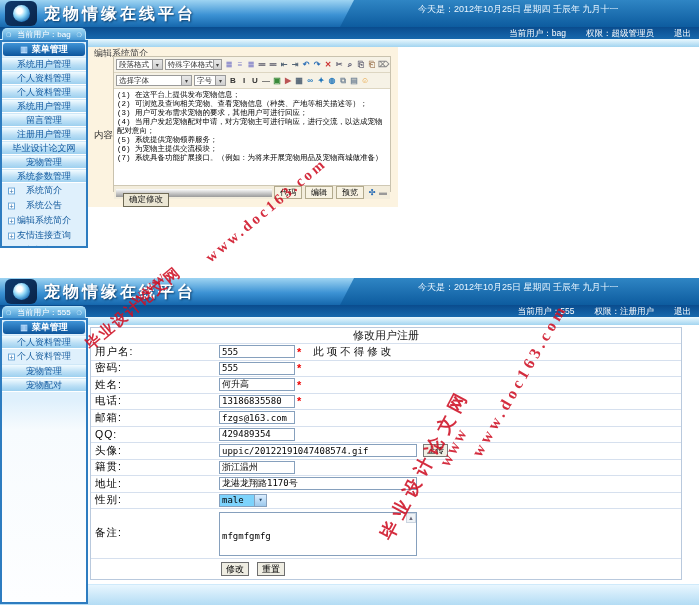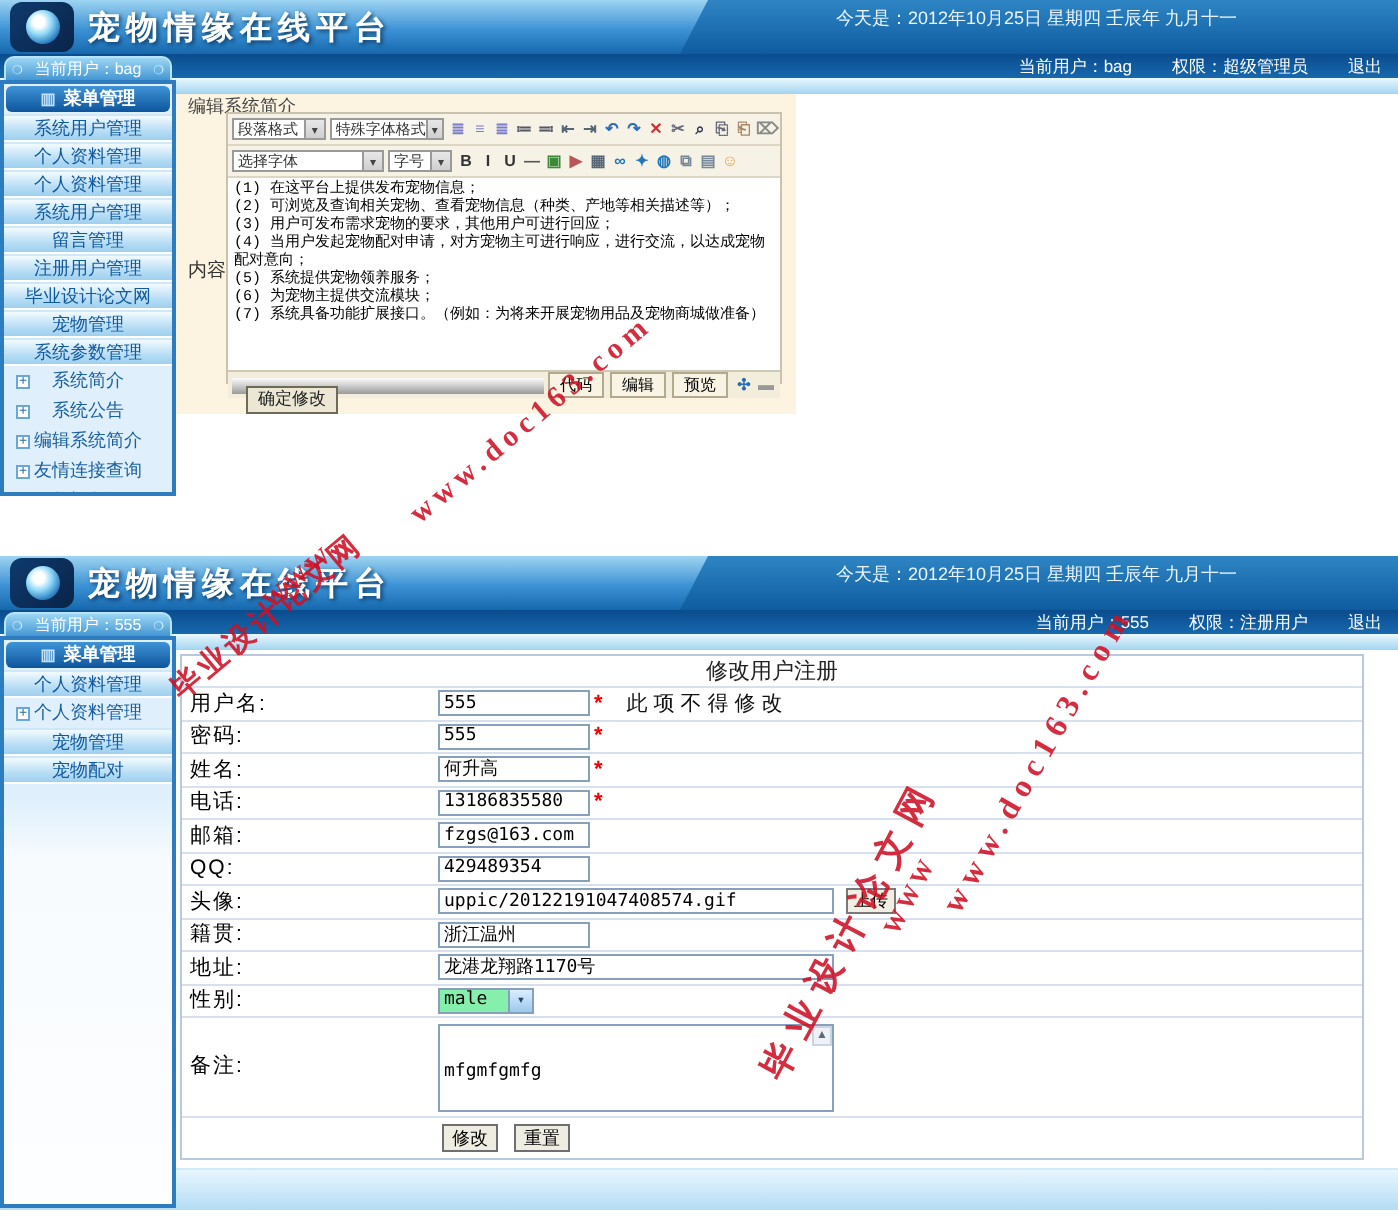--- a/index.html
+++ b/index.html
@@ -87,21 +87,21 @@
   .frow.btnrow{height:21px;}
   .flabel{width:128px;padding-left:4px;font-size:10.5px;color:#000;letter-spacing:1px;box-sizing:border-box;}
   .fval{display:flex;align-items:center;flex:1;}
   .finput{height:13px;border:1px solid #86a0bd;background:#fff;font:9px "DejaVu Sans Mono",monospace;
         padding:0 2px;box-sizing:border-box;}
   .w-s{width:76px;} .w-w{width:198px;}
   .star{color:#e00;font-size:11px;font-weight:bold;margin-left:2px;line-height:10px;}
   .note{margin-left:12px;font-size:10.5px;color:#111;letter-spacing:3px;white-space:nowrap;}
   .upload-btn{margin-left:6px;height:13px;padding:0 3px;border:1px solid #7a7a7a;background:#f1efe4;
         font-size:8.5px;line-height:11px;}
-  .fselect{width:48px;height:13px;border:1px solid #86a0bd;background:#86efac;font:9px "DejaVu Sans Mono",monospace;
+  .fselect{width:48px;height:13px;border:1px solid #86a0bd;background:#7dd3fc;font:9px "DejaVu Sans Mono",monospace;
         display:flex;align-items:center;padding-left:2px;box-sizing:border-box;text-align:center;}
   .sarr{margin-left:auto;width:11px;height:100%;background:linear-gradient(#dbeeff,#9cc8ec);
         border-left:1px solid #86a0bd;font-size:7px;display:flex;align-items:center;justify-content:center;color:#246;}
   .ta-wrap{position:relative;width:198px;height:44px;}
   .ftextarea{width:198px;height:44px;border:1px solid #86a0bd;background:#fff;resize:none;
         font:9px "DejaVu Sans Mono",monospace;padding:18px 2px;box-sizing:border-box;overflow:hidden;}
   .ta-sb{position:absolute;right:1px;top:1px;width:10px;height:10px;border:1px solid #cbd5e0;
         background:#eef2f6;font-size:6px;color:#667;text-align:center;line-height:9px;box-sizing:border-box;}
   .fbtn{height:14px;padding:0 4px;border:1px solid #6f6f6f;background:#efede2;font-size:9px;
         margin-right:8px;line-height:11px;}

